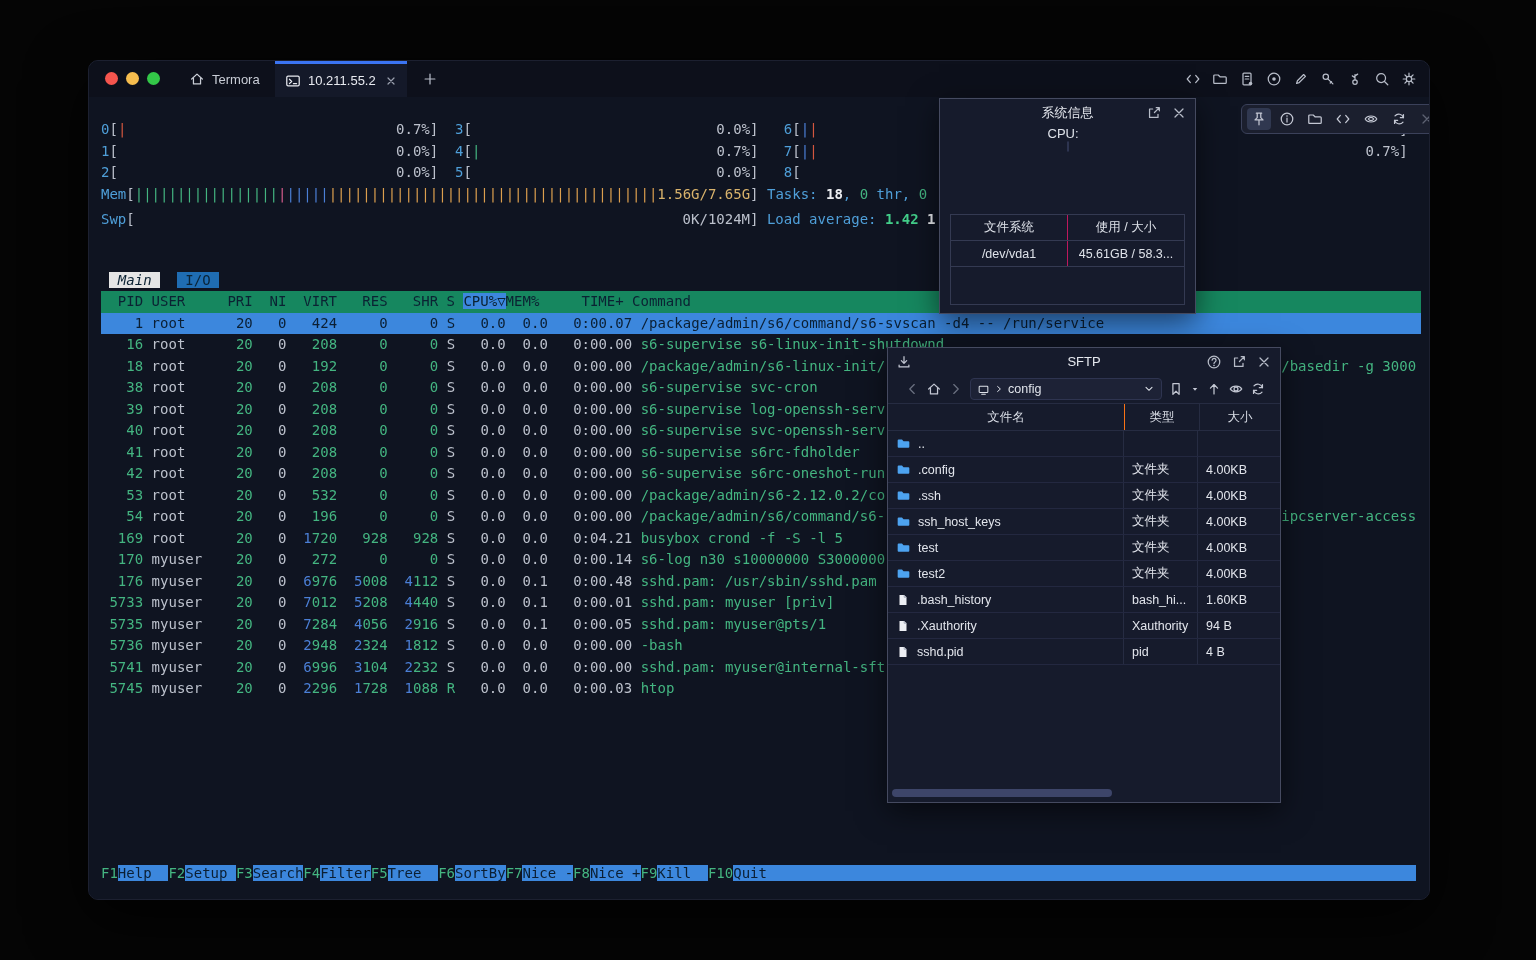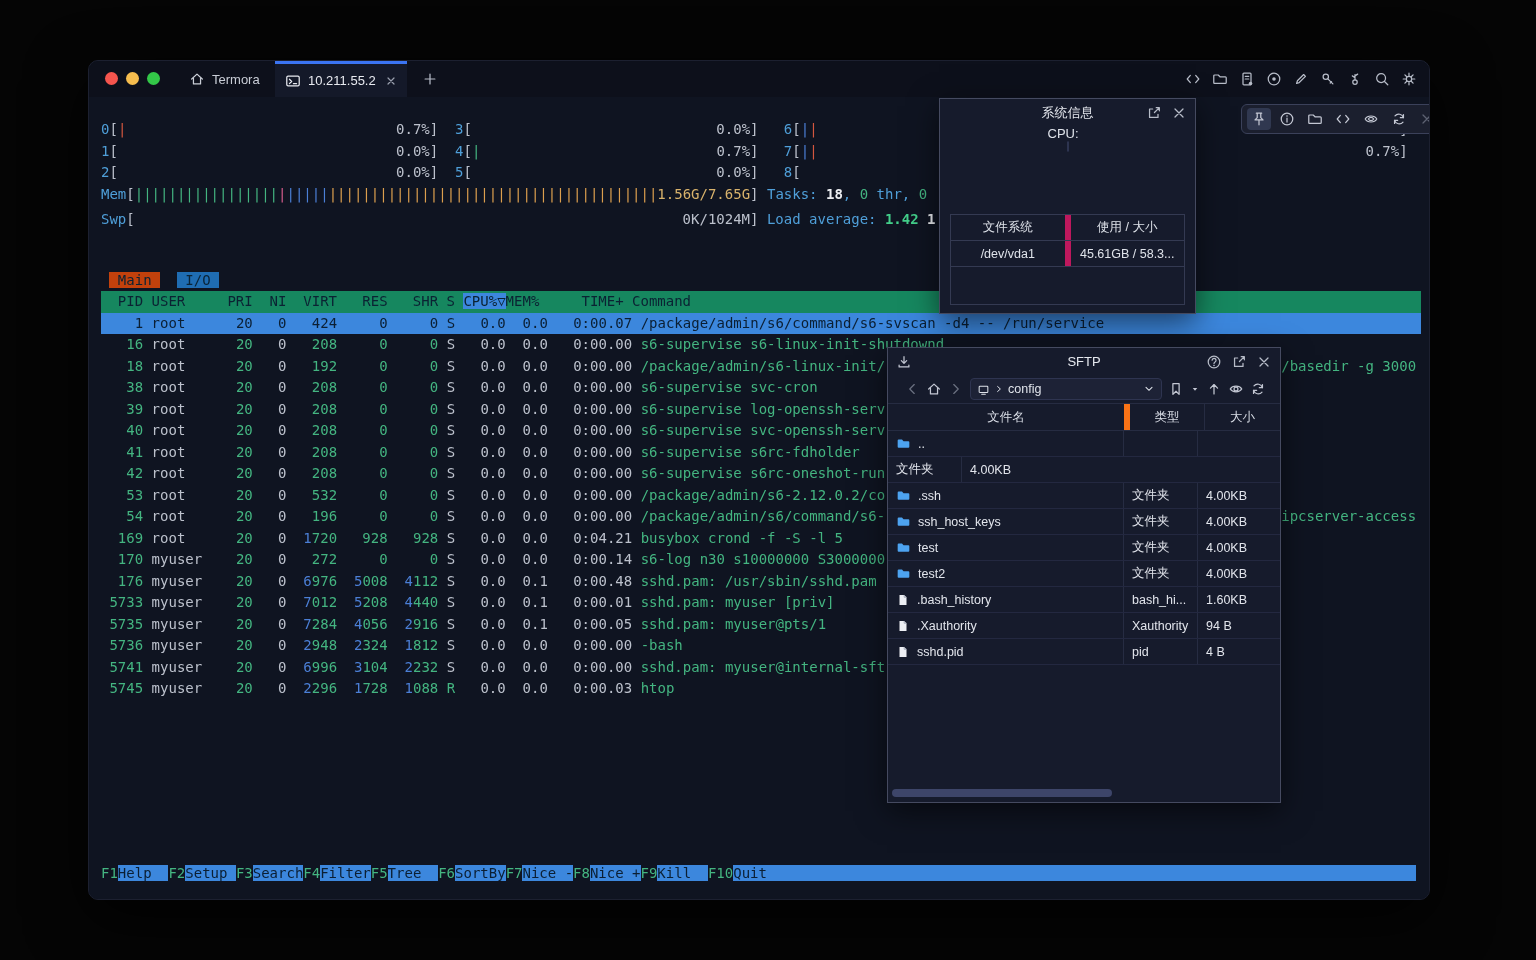--- a/index.html
+++ b/index.html
@@ -25,21 +25,21 @@
   .ic svg{display:block}
   
   .term{position:absolute;left:0;top:36px;right:0;bottom:0;background:#0f1421;}
   .tl{position:absolute;left:12px;width:1320px;height:21.5px;white-space:pre;
     font-family:"DejaVu Sans Mono","Liberation Mono",monospace;font-size:14px;line-height:21.5px;
     color:#bcc1cc;z-index:1;}
   .c-g{color:#44b581}.c-gy{color:#bcc1cc}.c-bl{color:#4f9fd9}
   .c-wb{color:#eceef2;font-weight:bold}.c-gb{color:#43cf8a;font-weight:bold}.c-cb{color:#55a9e8;font-weight:bold}
   .c-rd{color:#d4573f}.c-pk{color:#d45c8c}.c-bp{color:#4b7fd6}.c-or{color:#dc9f4e}
   .c-mt{color:#d9b36c}.c-mb{color:#4b7fd6}
-  .tab-main{background:#c2410c;color:#0b2233;}
+  .tab-main{background:#e5e5e5;color:#0b2233;font-style:italic;}
   .tab-io{background:#1f6db3;color:#0a2438;}
   .row-header{background:#16875f;color:#0b2233;}
   .sort-cell{background:#3c87dd;color:#0b2233;}
   .row-sel{background:#3c87dd;}
   .row-sel span{color:#0b1f33 !important;}
   .fk-key{color:#44b581}
   .fk-label{background:#3c87dd;color:#0b1f33}
   
   .panel{position:absolute;background:#161b2c;border:1px solid #454a60;box-sizing:border-box;
     z-index:5;box-shadow:0 8px 28px rgba(0,0,0,.55);color:#dfe3ea;font-size:13px;}
@@ -52,21 +52,21 @@
   .si-row{display:flex;align-items:center;height:26px;padding:0 10px;flex-direction:column;}
   .si-label{width:40px;color:#dfe3ea;}
   .si-bar{position:relative;flex:1;height:20px;background:#1f2539;border:1px solid #2d3450;
     border-radius:3px;overflow:hidden;}
   .si-fill{position:absolute;left:0;top:0;bottom:0;background:#5d82ca;}
   .si-val{position:absolute;left:0;right:0;top:0;bottom:0;display:flex;align-items:center;
     justify-content:center;font-size:12px;color:#e6e9ef;}
   .si-table{position:absolute;left:10px;right:10px;top:115px;bottom:8px;border:1px solid #343a52;}
   .si-tr{display:flex;height:25px;border-bottom:1px solid #343a52;}
   .si-td{flex:1;display:flex;align-items:center;justify-content:center;font-size:12.5px;color:#dfe3ea;}
-  .si-td:first-child{border-right:6px solid #be185d;}
+  .si-td:first-child{border-right:1px solid #be185d;}
   
   .minibar{position:absolute;left:1152px;top:43px;height:28px;z-index:6;background:#1b1f2e;
     border:1px solid #3b415a;border-radius:6px;display:flex;align-items:center;gap:4px;padding:0 5px;}
   .mt-btn{display:flex;align-items:center;justify-content:center;width:24px;height:22px;
     color:#c3c7d3;border-radius:4px;}
   .mt-btn.active{background:#303850;}
   .mt-btn.disabled{color:#5d6272;}
   
   .sftp{left:798px;top:286px;width:394px;height:456px;}
   .sftp-dl{position:absolute;left:8px;top:0;height:27px;display:flex;align-items:center;color:#c3c7d3;}
@@ -78,21 +78,21 @@
   .crumb .grow{flex:1}
   .sftp-head{display:flex;height:26px;border-top:1px solid #262c42;border-bottom:1px solid #262c42;
     color:#d9dde6;font-size:12.5px;}
   .sh-cell{display:flex;align-items:center;justify-content:center;}
   .sftp-row{display:flex;height:25px;border-bottom:1px solid #232840;font-size:12.5px;color:#e2e5ec;}
   .f-name{width:236px;display:flex;align-items:center;gap:7px;padding-left:8px;box-sizing:border-box;
     border-right:1px solid #262c42;}
   .f-type{width:74px;display:flex;align-items:center;padding-left:8px;box-sizing:border-box;
     border-right:1px solid #262c42;white-space:nowrap;overflow:hidden;}
   .f-size{flex:1;display:flex;align-items:center;padding-left:8px;}
-  .h-name{width:236px;border-right:6px solid #f97316;}
+  .h-name{width:236px;border-right:1px solid #f97316;}
   .h-type{width:74px;border-right:1px solid #262c42;}
   .h-size{flex:1;}
   .fic{display:flex}
   .sftp-scroll{position:absolute;left:4px;bottom:5px;width:220px;height:8px;border-radius:4px;
     background:#3d4569;}
 </style>
 </head>
 <body>
 <div class="stage">
 
@@ -407,20 +407,28 @@
                 <svg width="15" height="15" viewBox="0 0 18 18">
                   <path fill="#4da3f0" d="M2 5.5 Q2 4.3 3.2 4.3 H7.2 L9 6.2 H14.8 Q16 6.2 16 7.4 V12.8 Q16 14 14.8 14 H3.2 Q2 14 2 12.8 Z"></path>
                 </svg>
               </span>
               <span>..</span>
             </div>
             <div class="f-type"></div>
             <div class="f-size"></div>
           </div>
           <div class="sftp-row">
+            <div class="f-name">
+              <span class="fic ic">
+                <svg width="15" height="15" viewBox="0 0 18 18">
+                  <path fill="#4da3f0" d="M2 5.5 Q2 4.3 3.2 4.3 H7.2 L9 6.2 H14.8 Q16 6.2 16 7.4 V12.8 Q16 14 14.8 14 H3.2 Q2 14 2 12.8 Z"></path>
+                </svg>
+              </span>
+              <span>.config</span>
+            </div>
             <div class="f-type">文件夹</div>
             <div class="f-size">4.00KB</div>
           </div>
           <div class="sftp-row">
             <div class="f-name">
               <span class="fic ic">
                 <svg width="15" height="15" viewBox="0 0 18 18">
                   <path fill="#4da3f0" d="M2 5.5 Q2 4.3 3.2 4.3 H7.2 L9 6.2 H14.8 Q16 6.2 16 7.4 V12.8 Q16 14 14.8 14 H3.2 Q2 14 2 12.8 Z"></path>
                 </svg>
               </span>

